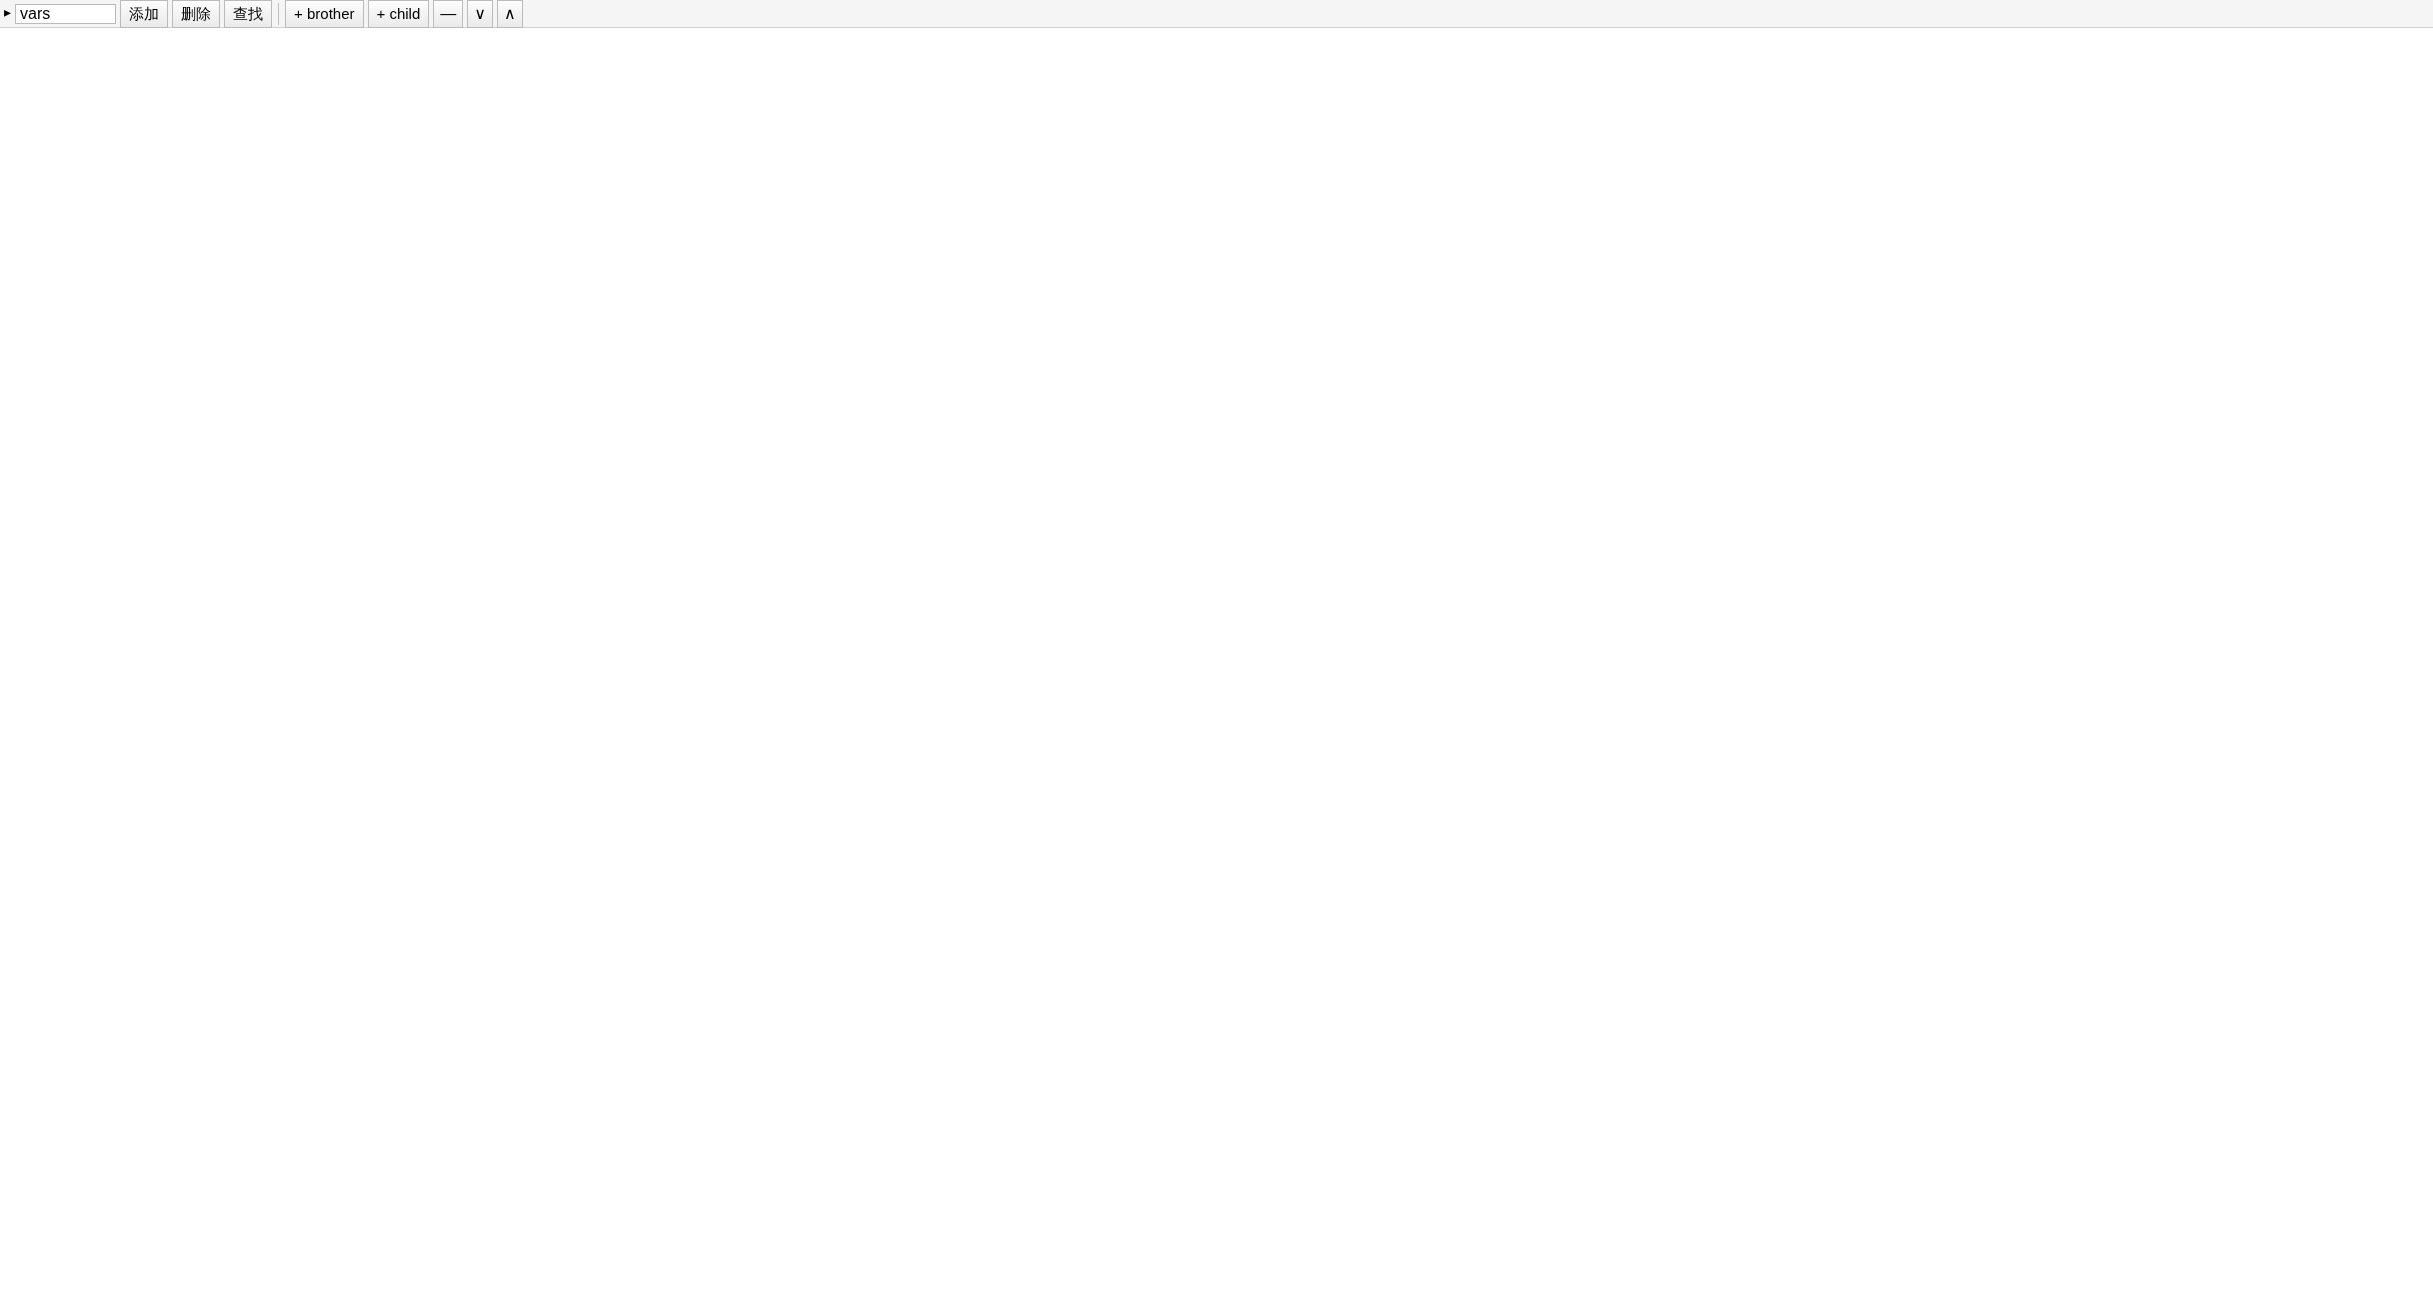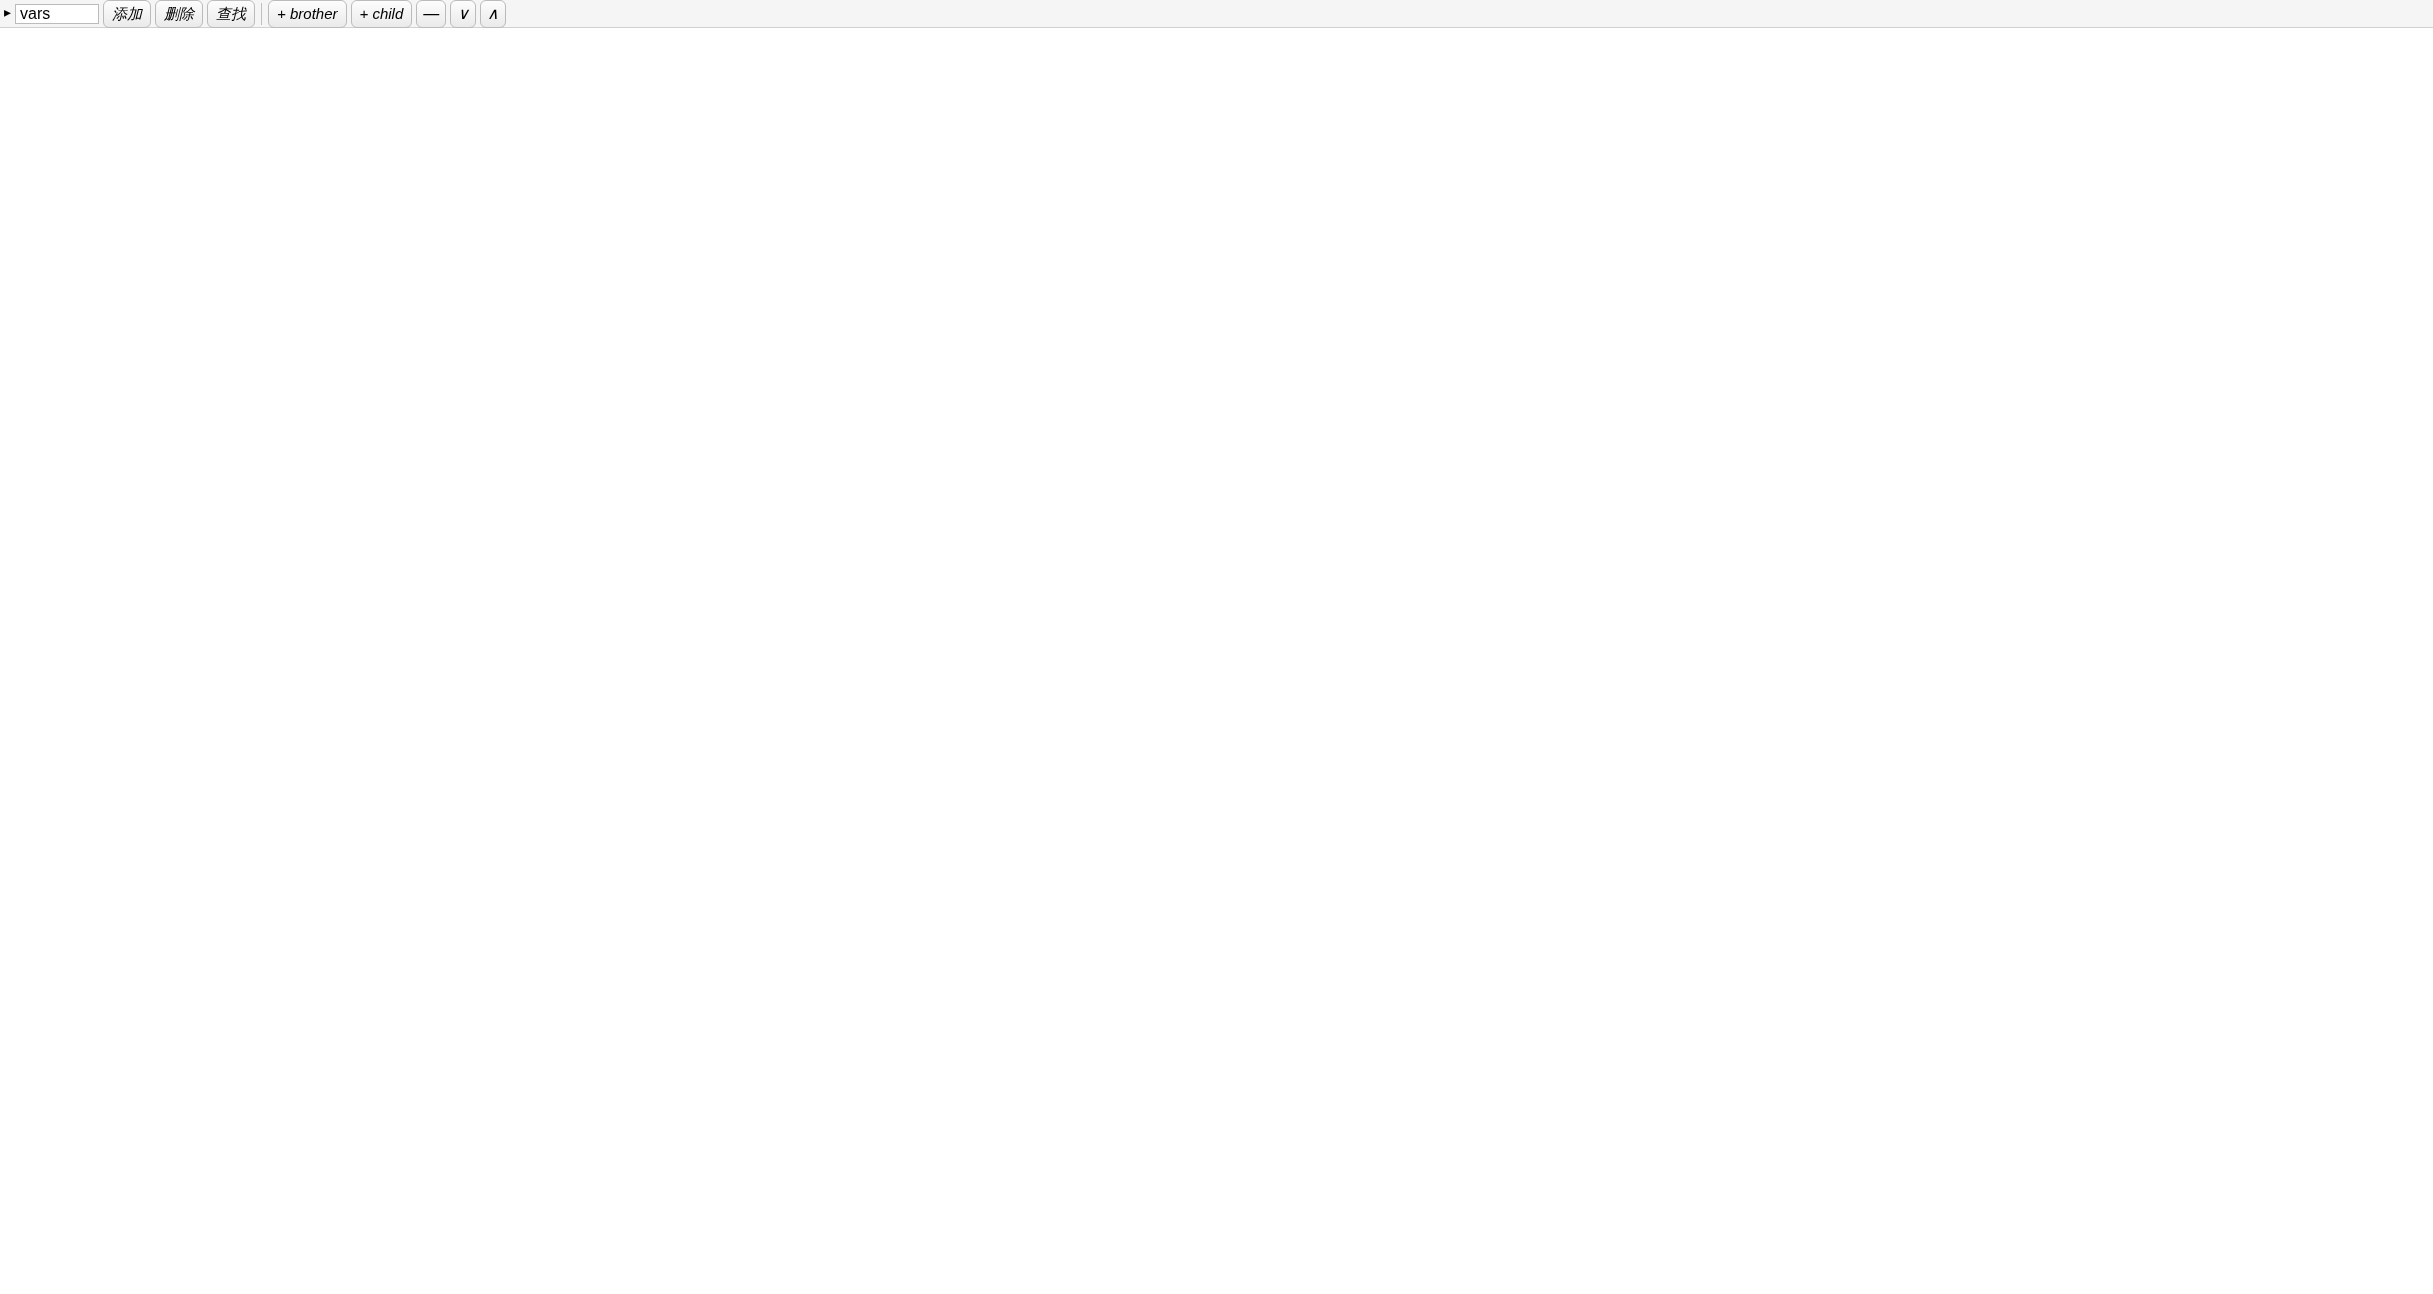--- a/index.html
+++ b/index.html
@@ -24,34 +24,33 @@
     width: 1px;
     height: 22px;
     background: #c0c0c0;
     margin: 0 2px;
   }
   .topbar input[type=text] {
     border: 1px solid #bbb;
     height: 20px;
     padding: 0 4px;
     font-size: 16px;
-    width: 84px;
+    width: 101px;
     background: #fff;
   }
   .tb-btn {
     border: 1px solid #bbb;
     background: linear-gradient(#fdfdfd,#eaeaea);
     height: 28px;
     padding: 0 8px;
     font-size: 15px;
     display: inline-flex;
     align-items: center;
     cursor: pointer;
-    border-radius: 6px;
-    font-style: italic;
+    border-radius: 0;
   }
   .tb-btn.sym { padding: 0 6px; font-size: 16px; }
   .main {
     display: flex;
     position: absolute;
     top: 28px; left: 0; right: 0; bottom: 0;
   }
   .sidebar {
     width: 250px;
     border-right: 1px solid #d0d0d0;

